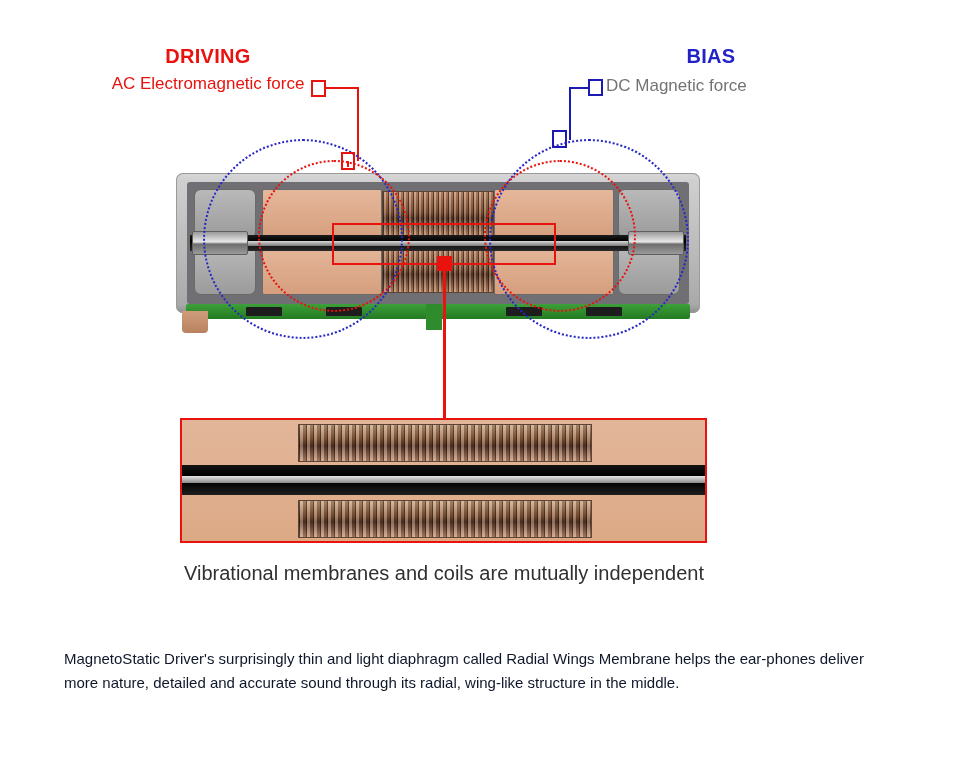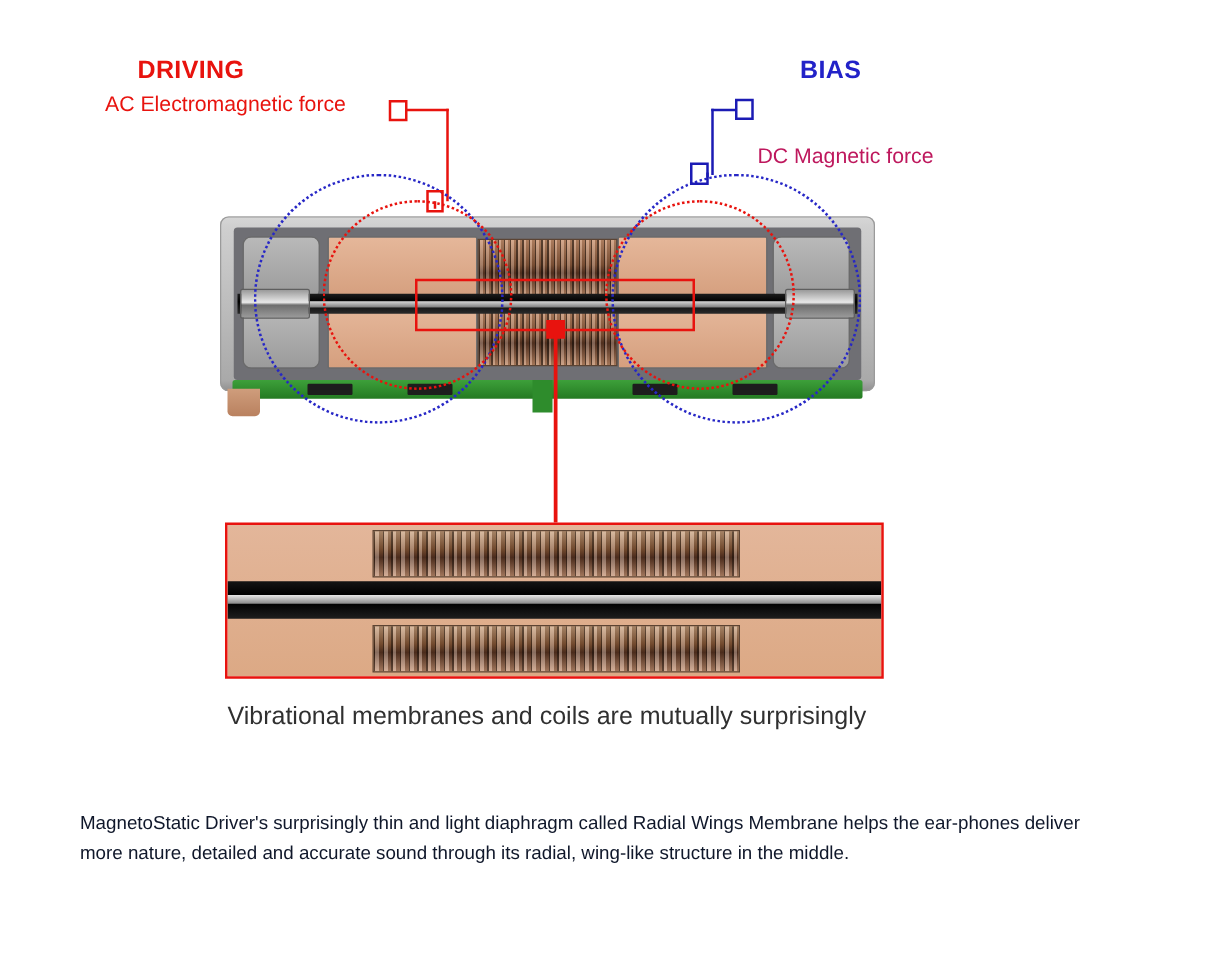--- a/index.html
+++ b/index.html
@@ -15,21 +15,21 @@
     overflow: hidden;
   }
   #figure {
     position: absolute;
     left: 0; top: 0;
     width: 964px;
     height: 640px;
   }
   .lbl {
     position: absolute;
-    text-align: left;
+    text-align: center;
     line-height: 1.22;
     white-space: nowrap;
   }
   
   #driving-title {
     left: 110px; top: 44px; width: 196px;
     color: #e8130e;
     font-size: 20px;
     font-weight: bold;
     letter-spacing: .3px;
@@ -42,24 +42,23 @@
   }
   #bias-title {
     left: 640px; top: 44px; width: 142px;
     color: #2222c8;
     font-size: 20px;
     font-weight: bold;
     letter-spacing: .3px;
   }
   #bias-sub {
     left: 606px; top: 76px; width: 210px;
-    color: #be185d;
+    color: #737373;
     font-size: 17px;
     text-align: left;
-    margin-top: 39px;
   }
   #caption-mid {
     left: 182px; top: 561px; width: 524px;
     color: #303030;
     font-size: 20px;
     white-space: normal;
   }
   
   .sq {
     position: absolute;
@@ -314,16 +313,16 @@
   <div class="sq" id="sq-red-dot"></div>
   <div class="ln" id="ln-drop"></div>
 
   <div id="zoom-panel">
     <div class="zcoil" id="zcoil-top"></div>
     <div id="zmembrane"></div>
     <div id="zmembrane-core"></div>
     <div class="zcoil" id="zcoil-bot"></div>
   </div>
 
-  <div class="lbl" id="caption-mid">Vibrational membranes and coils are mutually surprisingly</div>
+  <div class="lbl" id="caption-mid">Vibrational membranes and coils are mutually independent</div>
 </div>
 
 <p id="body-copy">MagnetoStatic Driver's surprisingly thin and light diaphragm called Radial Wings Membrane helps the ear-phones deliver more nature, detailed and accurate sound through its radial, wing-like structure in the middle.</p>
 
 </body></html>

